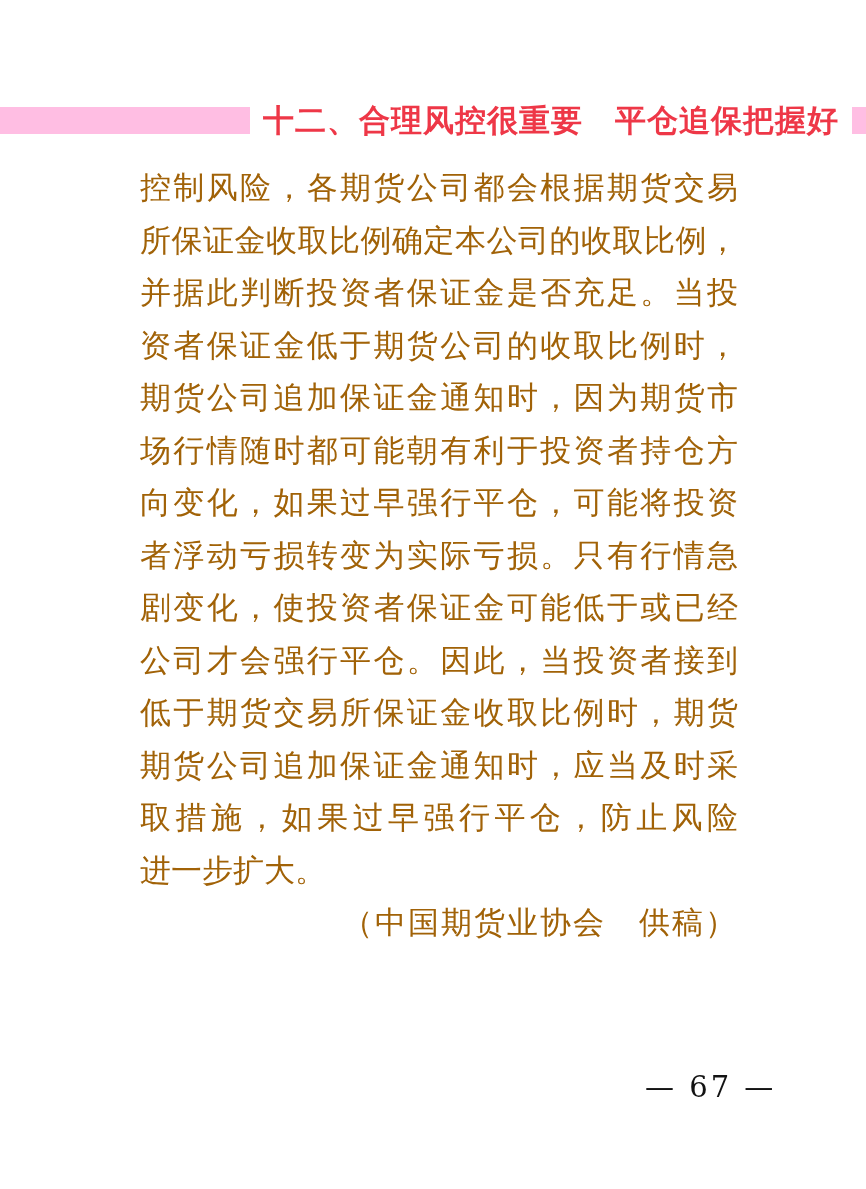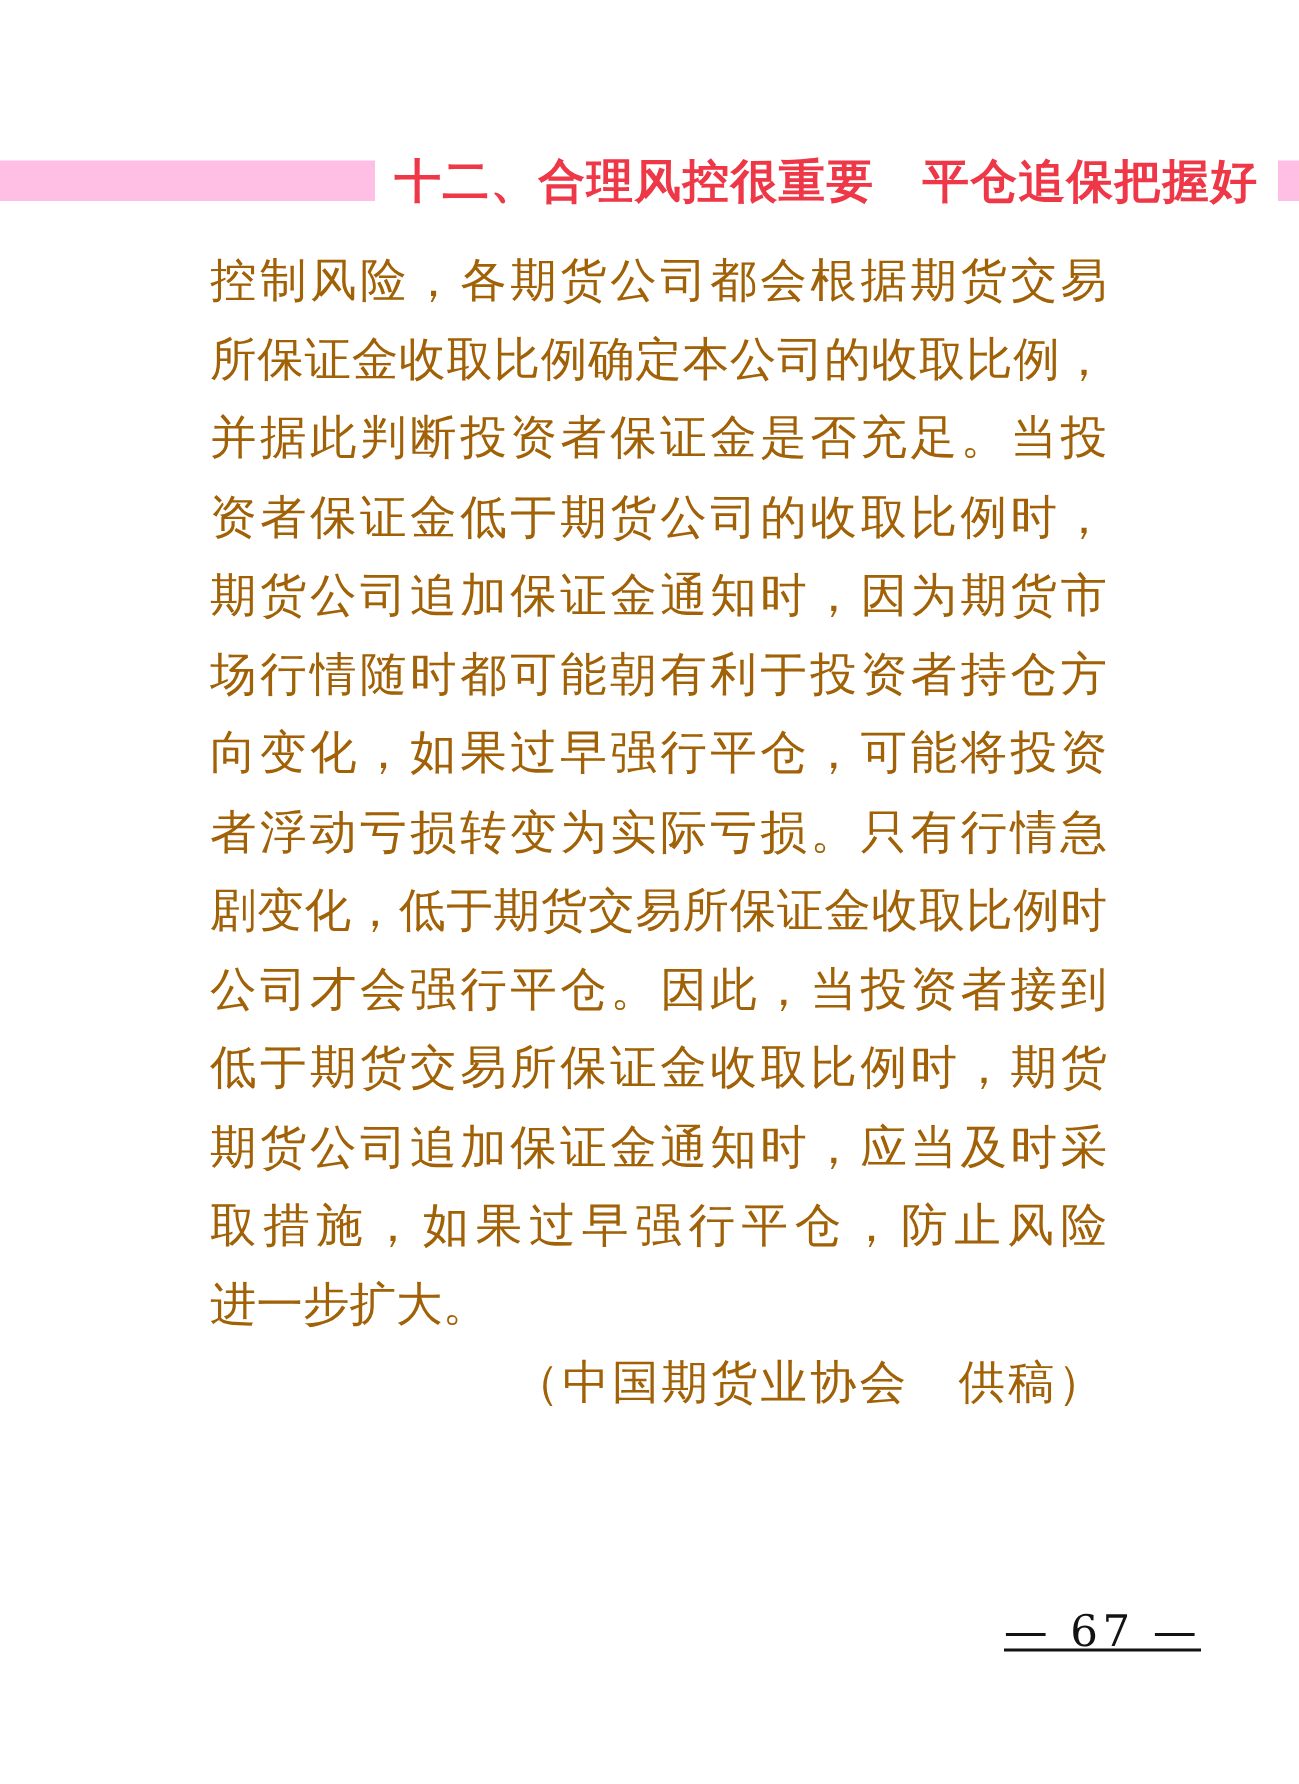--- a/index.html
+++ b/index.html
@@ -77,26 +77,24 @@
     text-align-last: right;
     height: 52.5px;
     letter-spacing: 2px;
   }
   
   .page-number {
     position: absolute;
     top: 1070px;
     left: 645px;
     width: 180px;
-    text-align: center;
     font-size: 29px;
     color: #131313;
     letter-spacing: 3px;
     font-family: "DejaVu Serif", serif;
-    text-decoration: underline;
   }
 </style>
 </head>
 <body>
 
 <div class="page">
 
   <div class="header">
     <div class="header-bar left"></div>
     <div class="chapter-title">十二、合理风控很重要　平仓追保把握好</div>
@@ -105,21 +103,21 @@
 
   <div class="body-text">
     <div class="body-line">控制风险，各期货公司都会根据期货交易</div>
     <div class="body-line">所保证金收取比例确定本公司的收取比例，</div>
     <div class="body-line">并据此判断投资者保证金是否充足。当投</div>
     <div class="body-line">资者保证金低于期货公司的收取比例时，</div>
     <div class="body-line">期货公司追加保证金通知时，因为期货市</div>
     <div class="body-line">场行情随时都可能朝有利于投资者持仓方</div>
     <div class="body-line">向变化，如果过早强行平仓，可能将投资</div>
     <div class="body-line">者浮动亏损转变为实际亏损。只有行情急</div>
-    <div class="body-line">剧变化，低于期货交易所保证金收取比例时</div>
+    <div class="body-line">剧变化，使投资者保证金可能低于或已经</div>
     <div class="body-line">公司才会强行平仓。因此，当投资者接到</div>
     <div class="body-line">低于期货交易所保证金收取比例时，期货</div>
     <div class="body-line">期货公司追加保证金通知时，应当及时采</div>
     <div class="body-line">取措施，如果过早强行平仓，防止风险</div>
     <div class="body-line last">进一步扩大。</div>
     <div class="attribution">（中国期货业协会　供稿）</div>
   </div>
 
   <div class="page-number">— 67 —</div>
 

